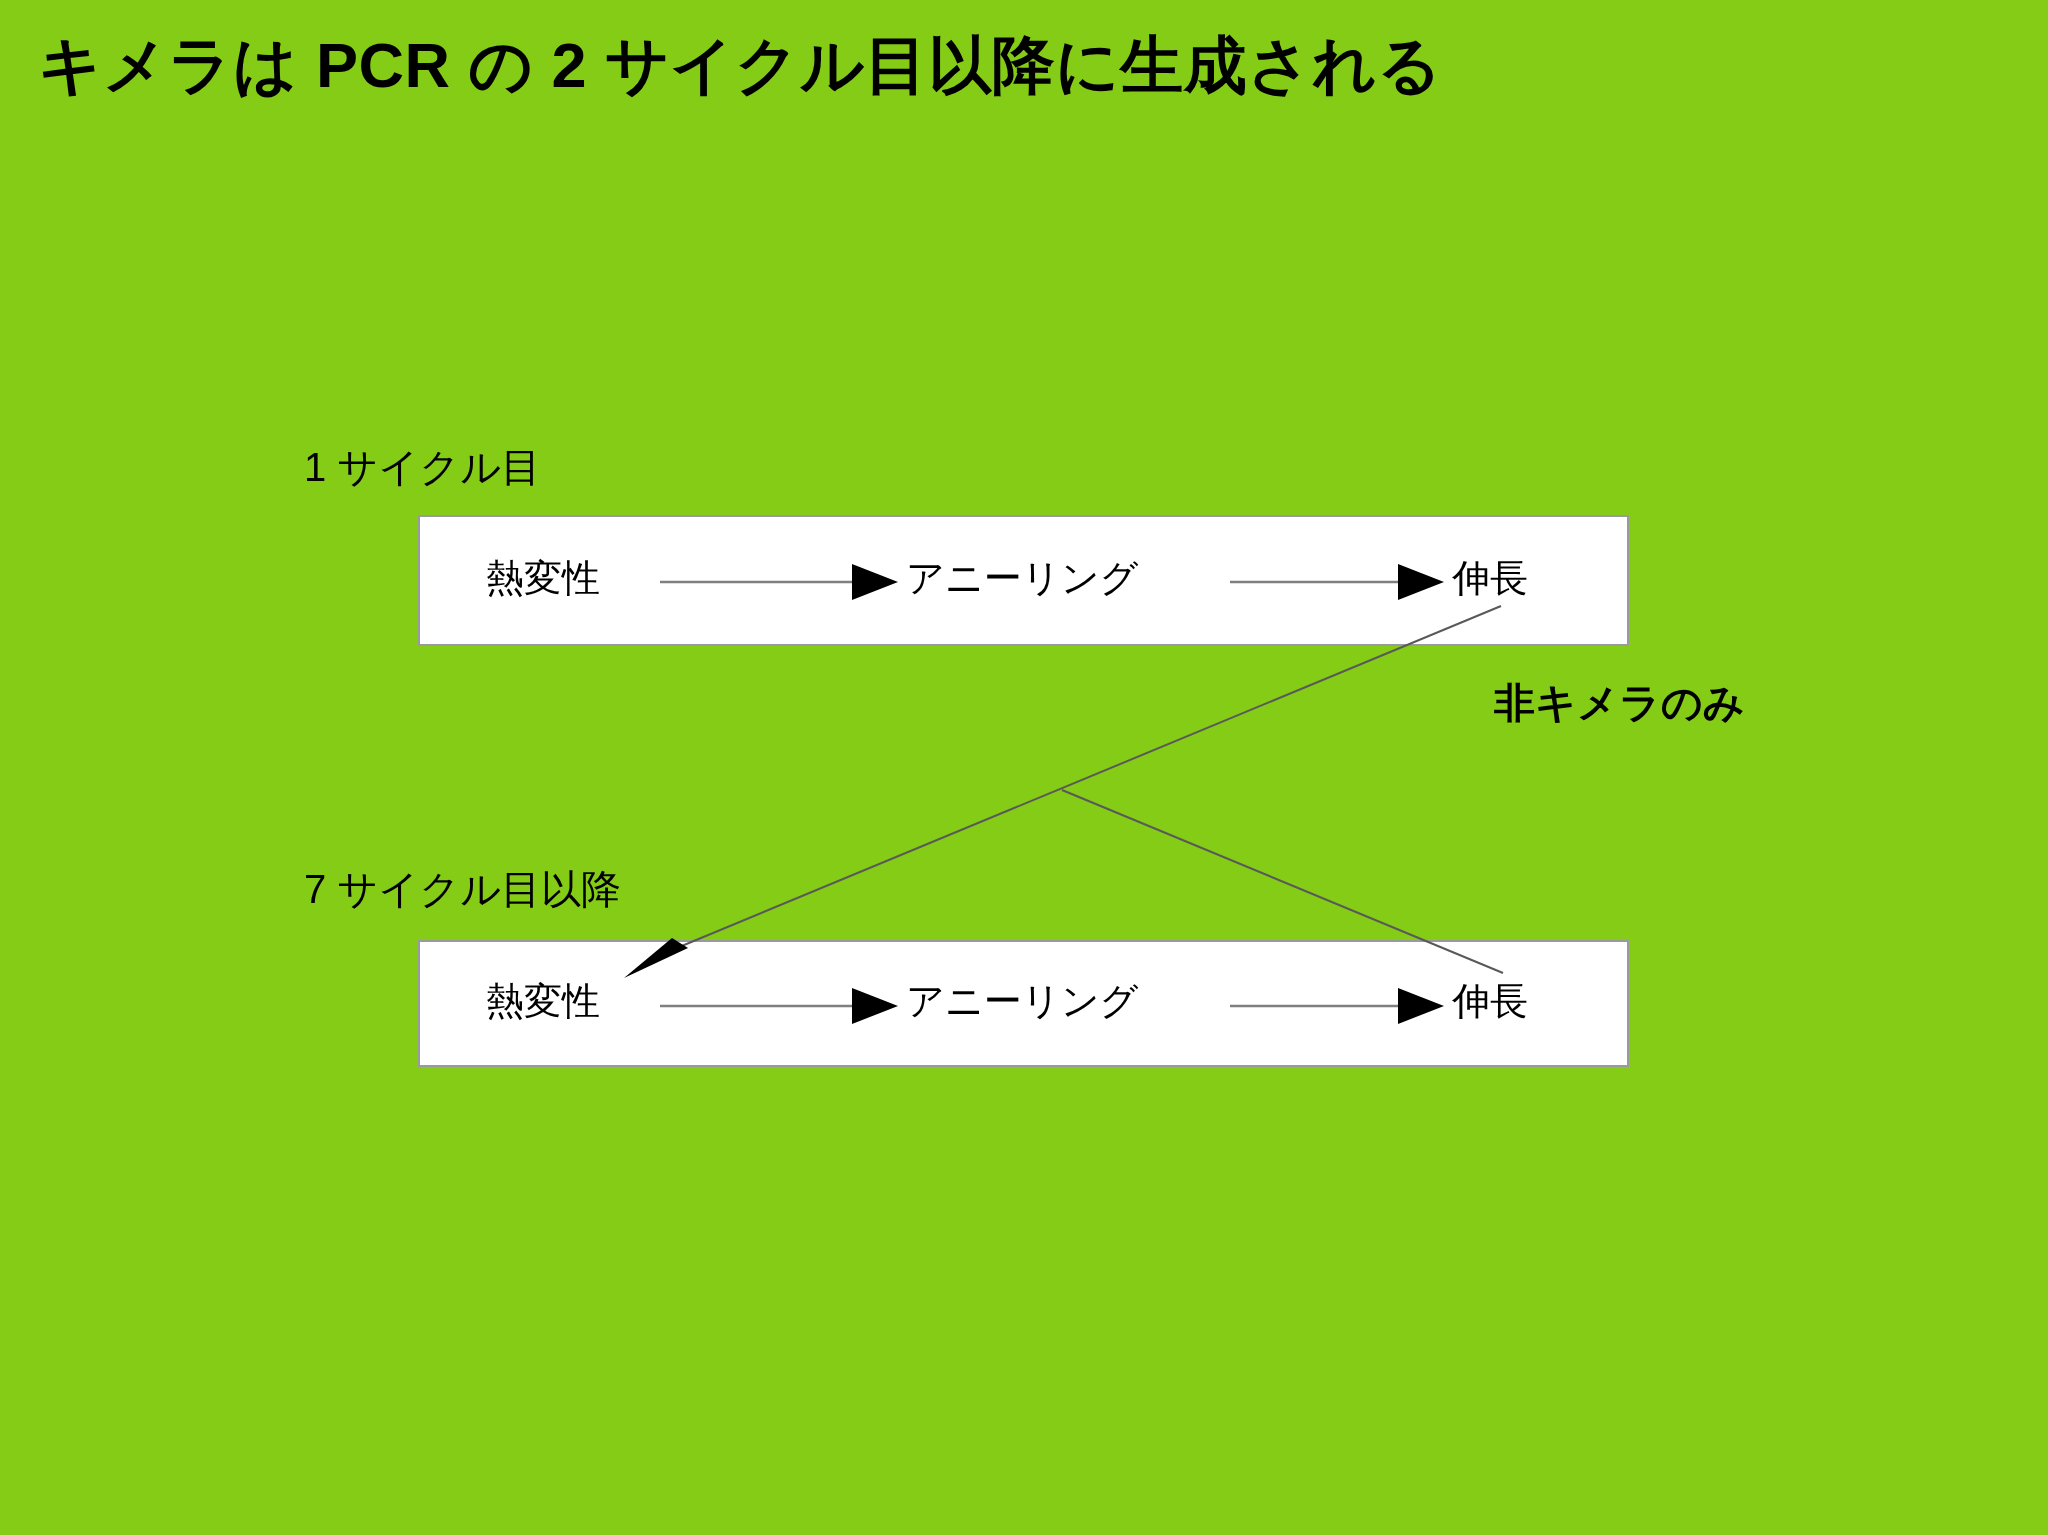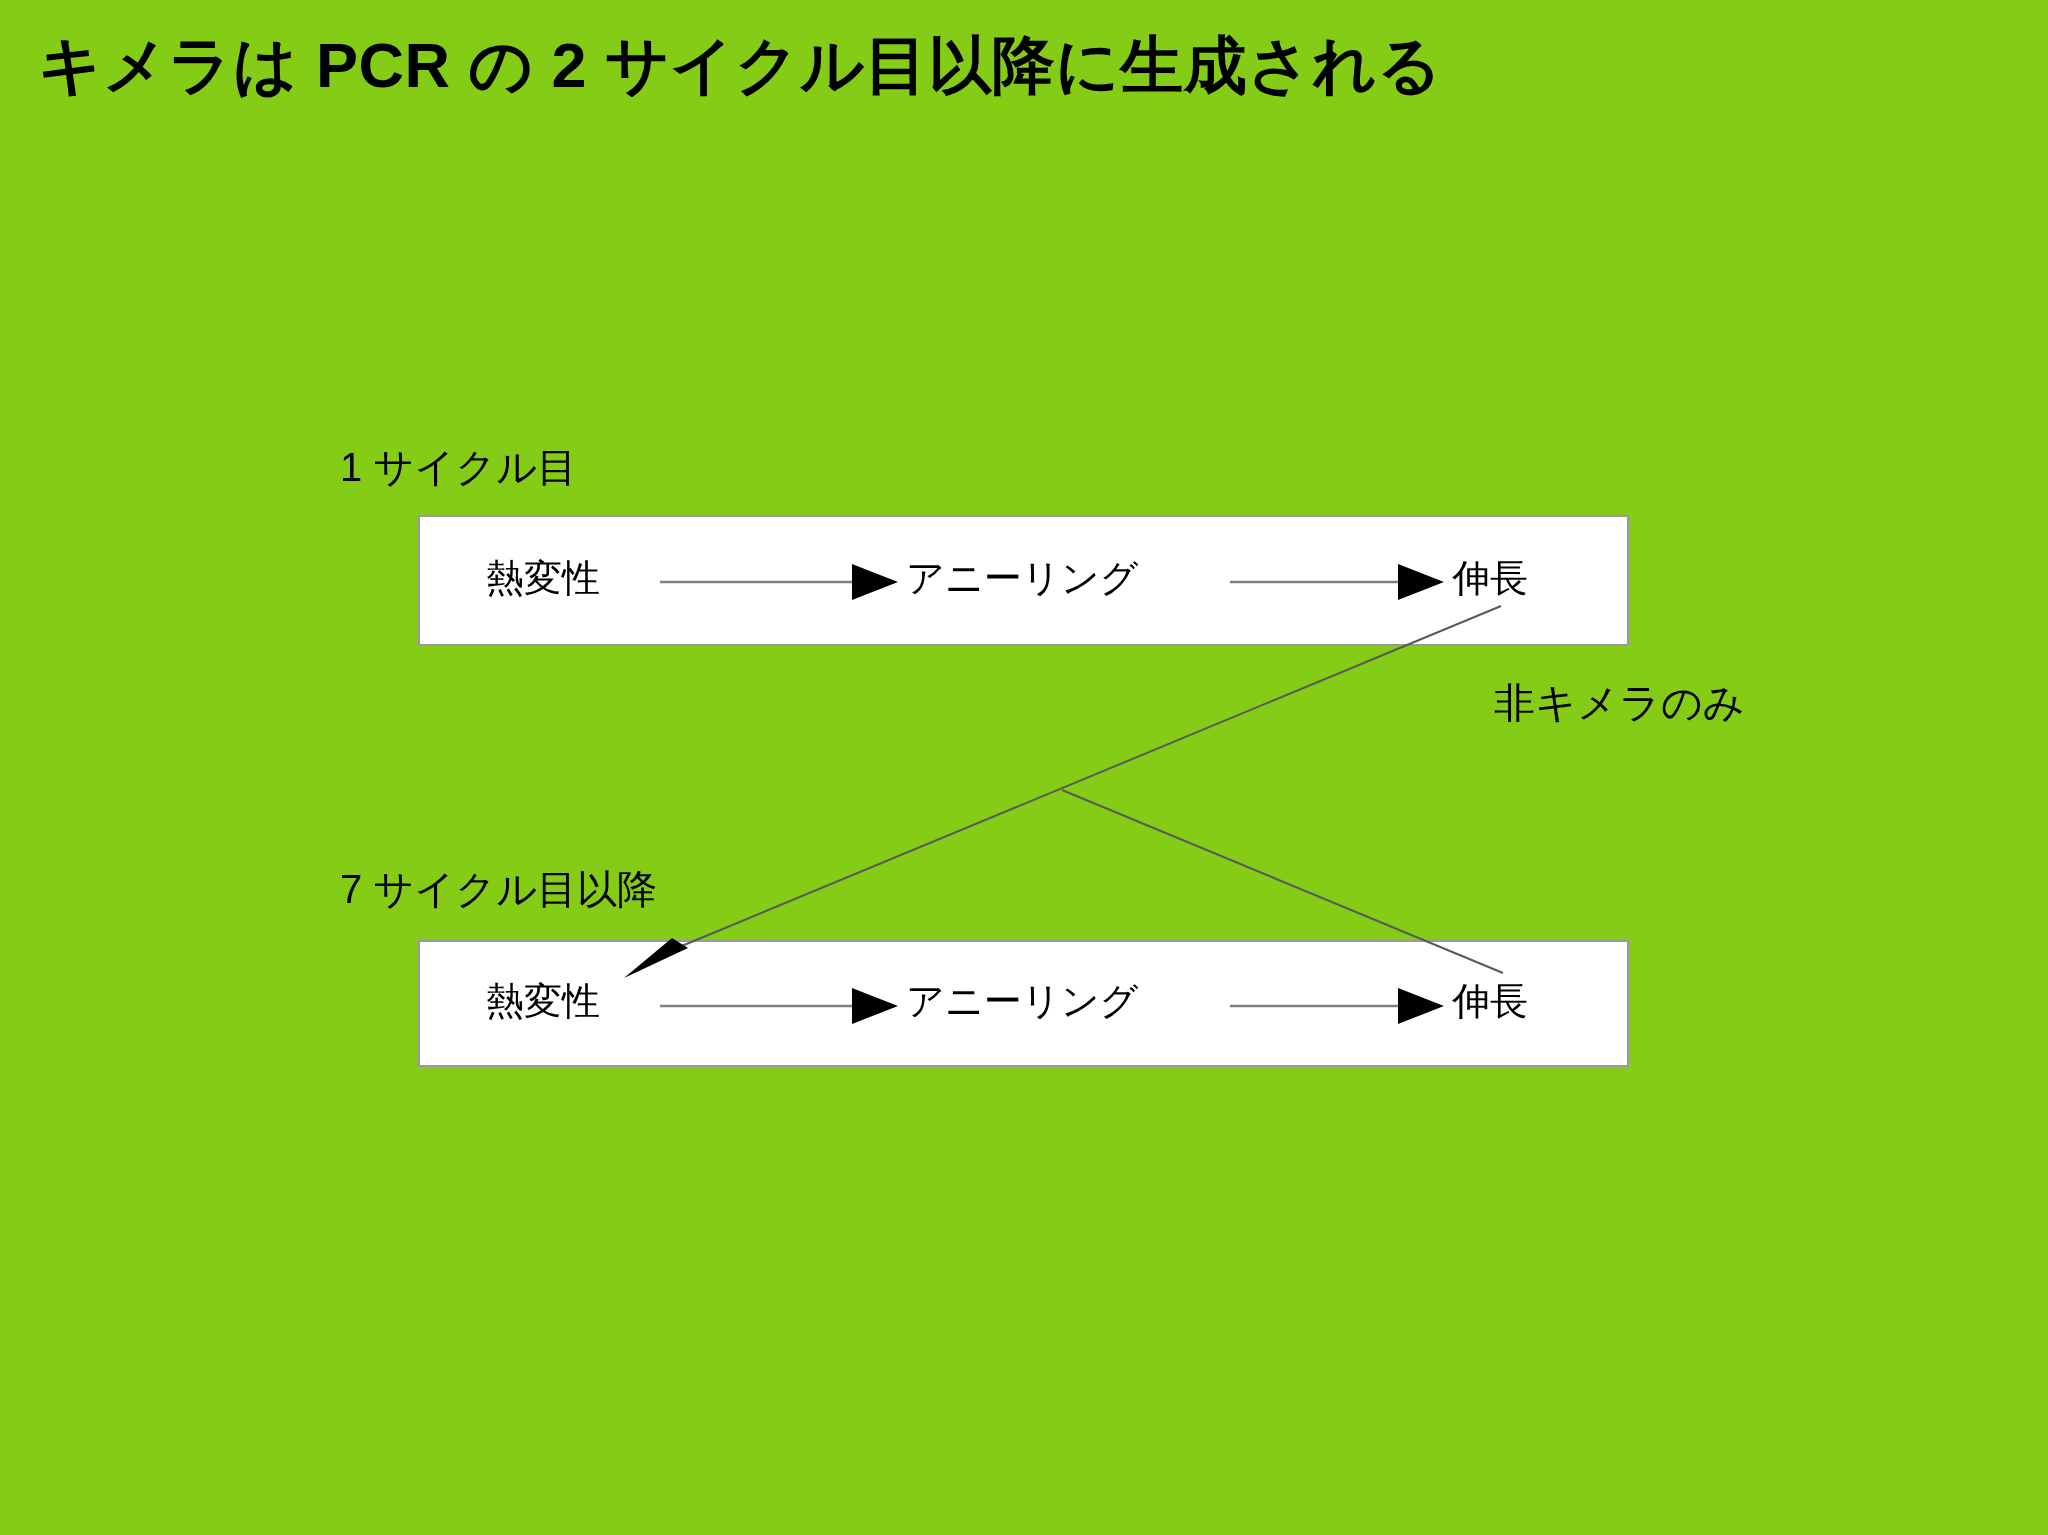--- a/index.html
+++ b/index.html
@@ -34,21 +34,20 @@
   }
 
   
   .cycle-label {
     position: absolute;
     font-size: 40px;
     font-weight: normal;
     line-height: 1.2;
     color: #000000;
     white-space: nowrap;
-    margin-left: 36px;
   }
   #label-cycle-1 { left: 304px; top: 443px; }
   #label-cycle-2 { left: 304px; top: 865px; }
 
   
   .stage-box {
     position: absolute;
     box-sizing: border-box;
     border: 2px solid #9a9a9e;
     background: #ffffff;
@@ -87,20 +86,21 @@
 
   
   #annotation-non-chimera {
     position: absolute;
     left: 1494px;
     top: 683px;
     font-size: 41px;
     line-height: 1;
     color: #000000;
     white-space: nowrap;
+    font-weight: bold;
   }
 </style>
 </head>
 <body>
 
 <div id="slide">
 
   <div id="slide-title">キメラは PCR の 2 サイクル目以降に生成される</div>
 
   <div class="cycle-label" id="label-cycle-1">1 サイクル目</div>

